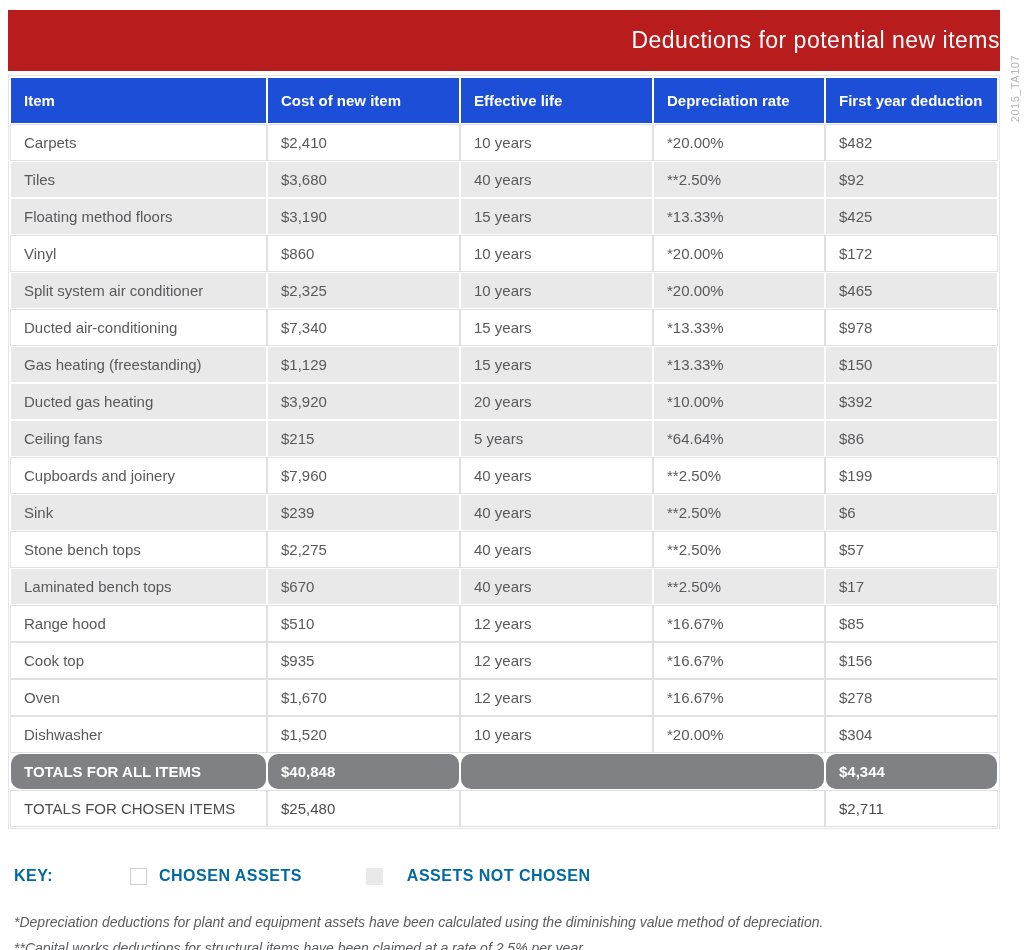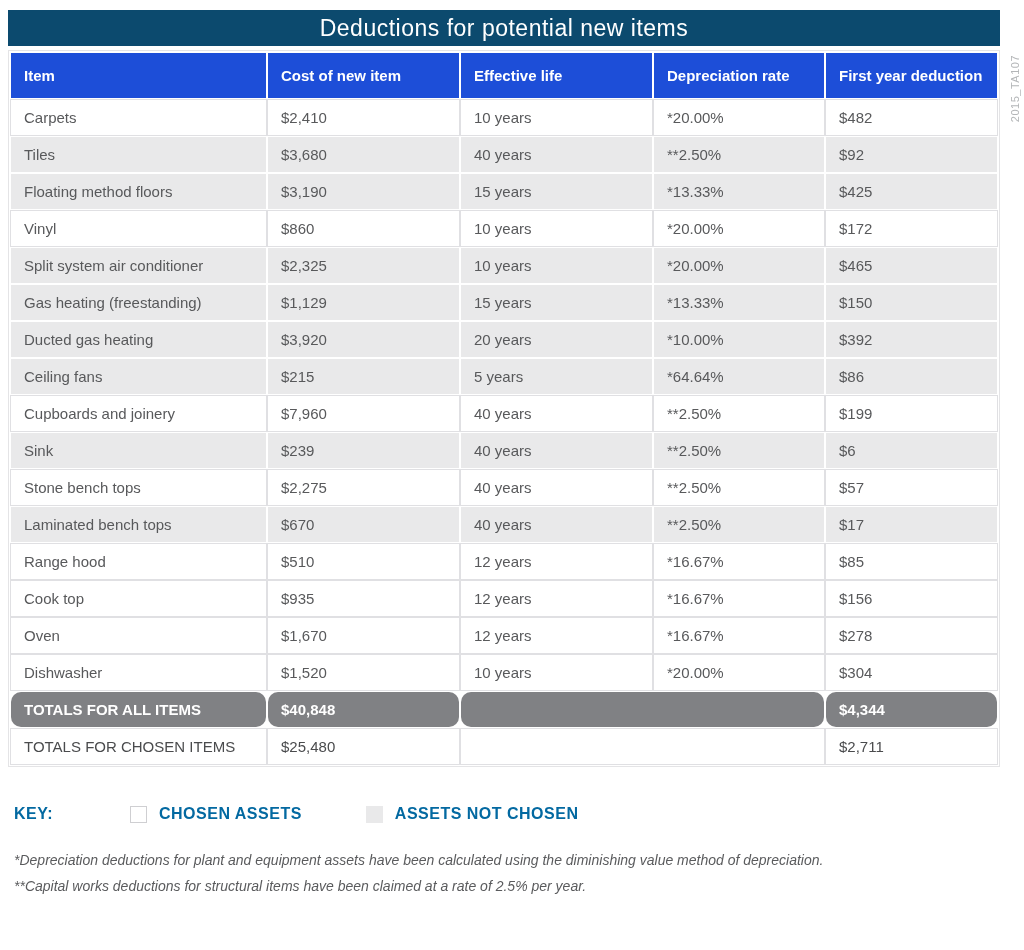--- a/index.html
+++ b/index.html
@@ -1,23 +1,23 @@
 <!DOCTYPE html>
 <html><head>
 <meta charset="utf-8">
 <style>
   * { margin: 0; padding: 0; box-sizing: border-box; }
   html, body { width: 1024px; height: 950px; background: #ffffff;
     font-family: "Liberation Sans", sans-serif; position: relative; overflow: hidden; }
 
   .title-band {
     margin: 10px 24px 4px 8px;
-    height: 36px;
-    background: #0c4a6e;
-    display: flex; align-items: center; justify-content: center;
+    height: 61px;
+    background: #b91c1c;
+    display: flex; align-items: center; justify-content: flex-end;
   }
   .title-band .title-text {
     color: #ffffff; font-size: 23px; font-weight: 400; letter-spacing: 0.5px;
   }
 
   .doc-code {
     position: absolute; top: 55px; right: 3px;
     writing-mode: vertical-rl; transform: rotate(180deg);
     font-size: 11px; color: #b4b6b8; letter-spacing: 0.5px;
   }
@@ -56,21 +56,21 @@
     outline: 1px solid #e0e0e3;
   }
 
   .key-row {
     margin: 38px 0 0 14px;
     display: flex; align-items: center;
     font-size: 16px; font-weight: bold; color: #0369a1;
   }
   .key-label { width: 116px; letter-spacing: 0.5px; }
   .key-item { display: flex; align-items: center; letter-spacing: 0.5px; }
-  .key-item + .key-item { margin-left: 64px; }
+  .key-item + .key-item { margin-left: 64px; gap: 12px; }
   .swatch { width: 17px; height: 17px; margin-right: 12px; display: inline-block; }
   .swatch.chosen-swatch { background: #ffffff; border: 1px solid #cfcfd2; }
   .swatch.not-chosen-swatch { background: #e9e9ea; }
 
   .footnotes {
     margin: 24px 0 0 14px;
     font-size: 14px; font-style: italic; color: #5a5b5d;
     line-height: 26px;
   }
 </style>
@@ -130,20 +130,27 @@
     <td>*20.00%</td>
     <td>$172</td>
   </tr>
         <tr class="not-chosen">
     <td>Split system air conditioner</td>
     <td>$2,325</td>
     <td>10 years</td>
     <td>*20.00%</td>
     <td>$465</td>
   </tr>
+        <tr class="chosen">
+    <td>Ducted air-conditioning</td>
+    <td>$7,340</td>
+    <td>15 years</td>
+    <td>*13.33%</td>
+    <td>$978</td>
+  </tr>
         <tr class="not-chosen">
     <td>Gas heating (freestanding)</td>
     <td>$1,129</td>
     <td>15 years</td>
     <td>*13.33%</td>
     <td>$150</td>
   </tr>
         <tr class="not-chosen">
     <td>Ducted gas heating</td>
     <td>$3,920</td>

